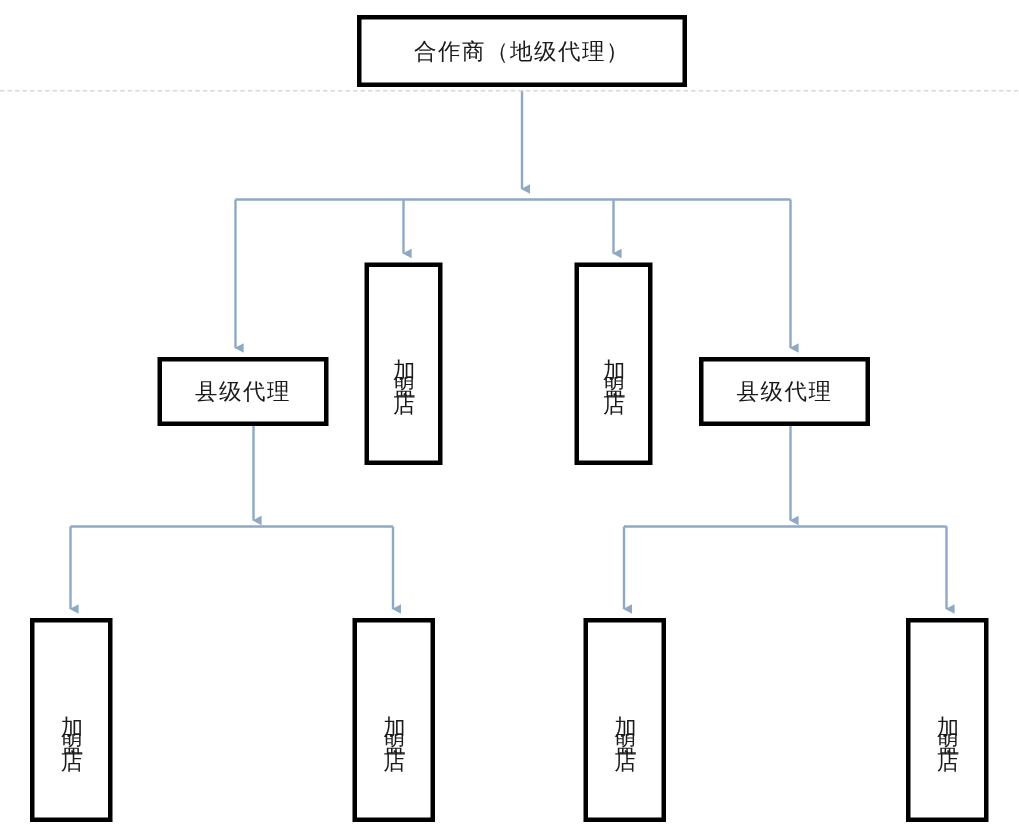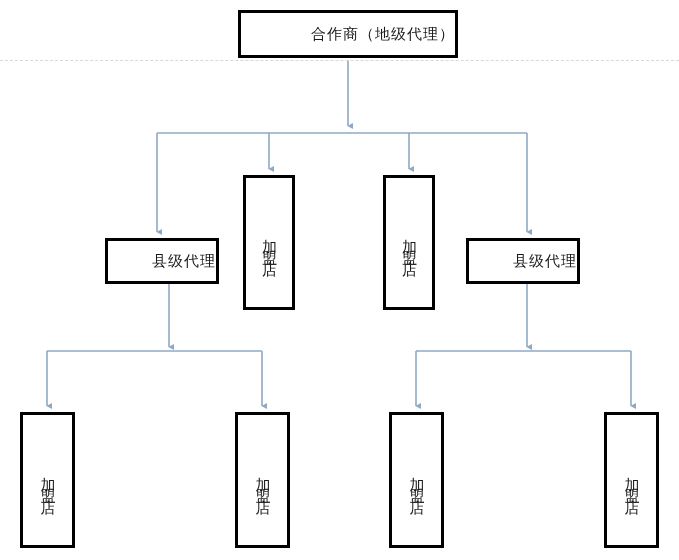--- a/index.html
+++ b/index.html
@@ -33,21 +33,20 @@
     display: flex;
     align-items: center;
     justify-content: center;
     color: #1a1a1a;
     z-index: 3;
   }
   .node-h {
     font-size: 15px;
     letter-spacing: 1px;
     white-space: nowrap;
-    justify-content: flex-end;
   }
   .node-v {
     font-size: 15px;
     writing-mode: vertical-rl;
     text-orientation: upright;
     letter-spacing: 11px;
     line-height: 1;
     padding-top: 2px;
   }
   .node-v .vtext {

